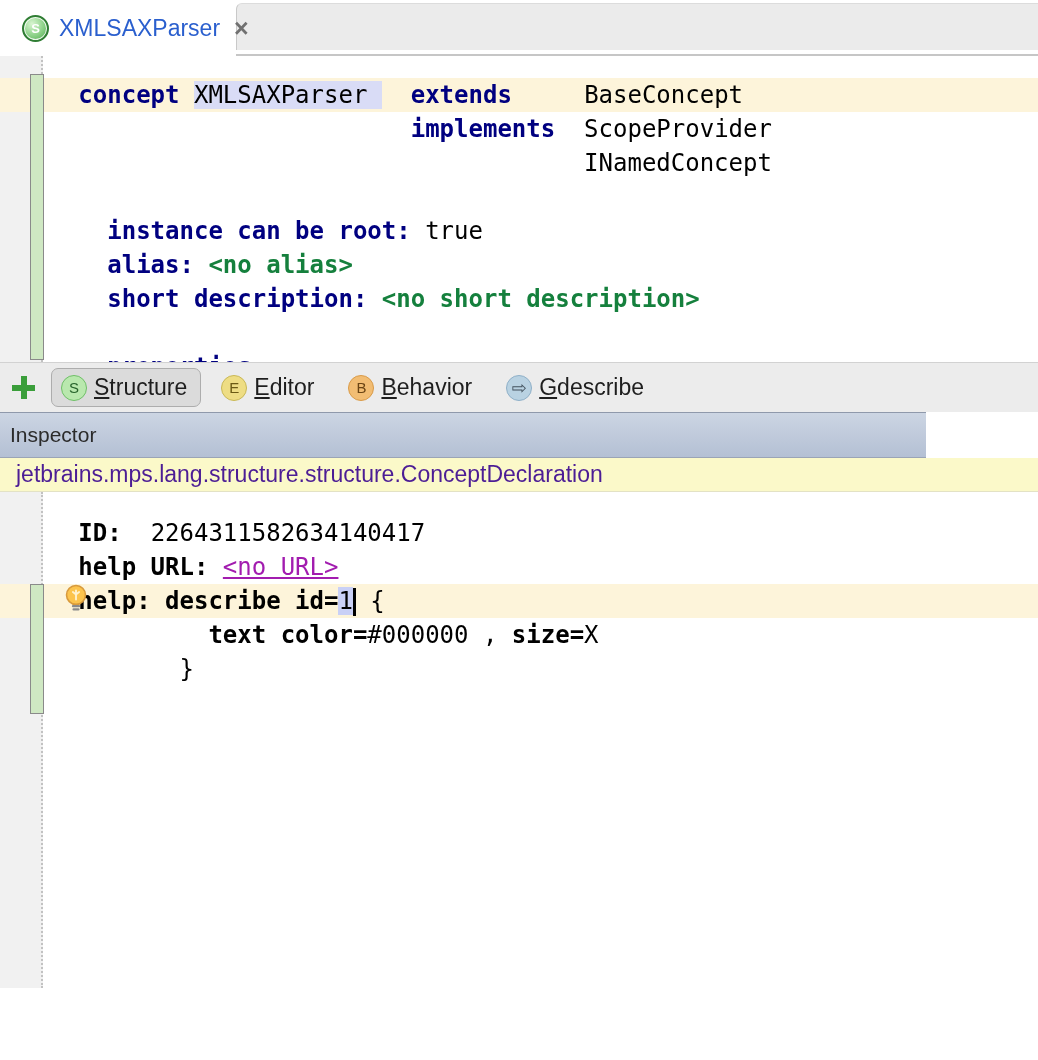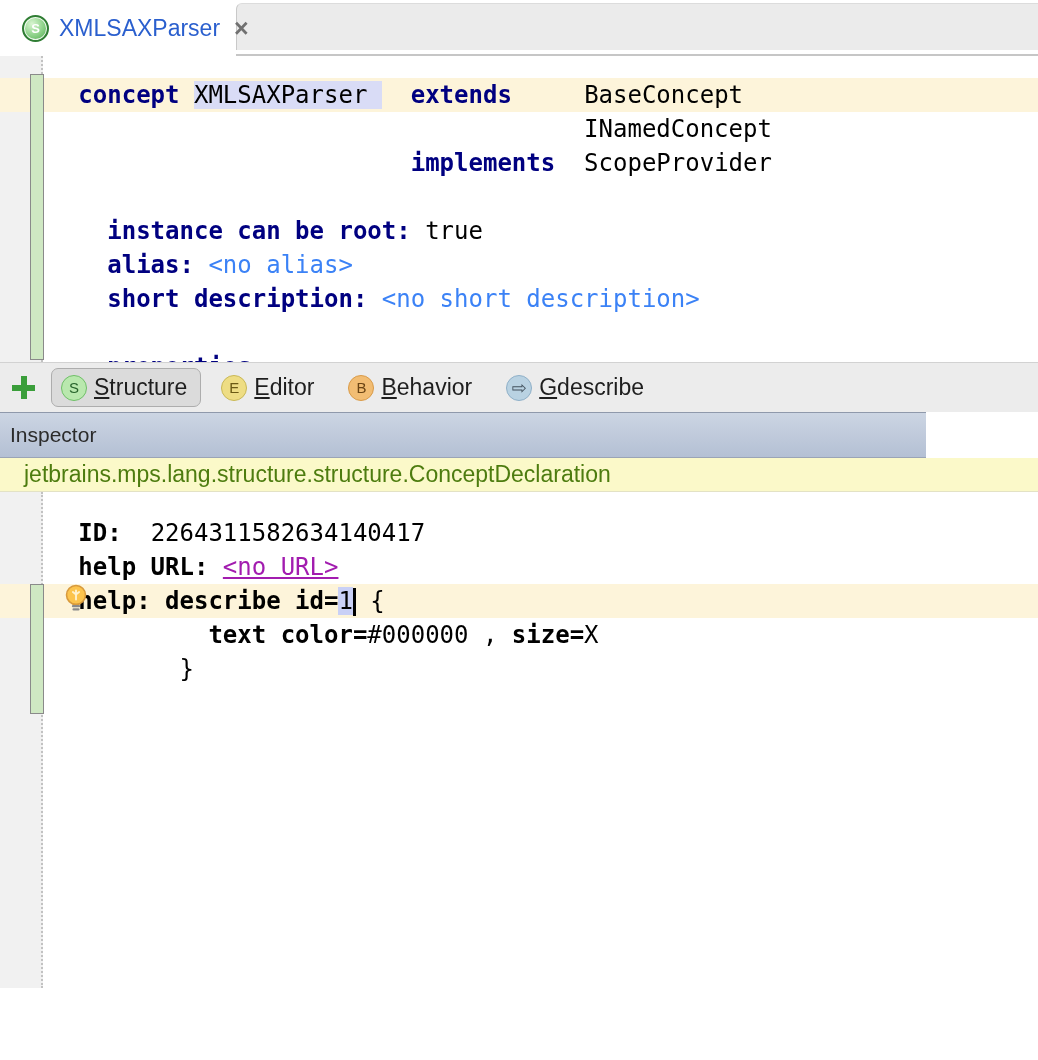--- a/index.html
+++ b/index.html
@@ -33,21 +33,21 @@
   .code-lines { position:absolute; left:0; right:0; top:0; z-index:2; }
   .editor-pane .code-lines { padding-top:22px; }
   .inspector-pane .code-lines { padding-top:24px; }
   .code-line { height:34px; line-height:34px; white-space:pre;
                font-family:"DejaVu Sans Mono", monospace; font-size:24px;
                padding-left:35px; }
   .code-line.hl { background:#fdf4da; }
   .seg-p   { color:#000; }
   .seg-kw  { color:#000080; font-weight:bold; }
   .seg-b   { color:#000; font-weight:bold; }
-  .seg-gray{ color:#3b82f6; }
+  .seg-gray{ color:#15803d;font-weight:bold; }
   .seg-link{ color:#a21caf; text-decoration:underline; }
   .seg-sel { background:#d9dcf6; }
   .seg-selnum { background:#c9d0f6; }
   .seg-caret { display:inline-block; width:0; height:28px; border-left:3px solid #000;
                vertical-align:-7px; }
   .green-bar { position:absolute; left:30px; width:14px; background:#cfe8c3;
                border:1px solid #8a8a8a; z-index:3; }
   .editor-pane .green-bar { top:18px; bottom:2px; }
   .inspector-pane .green-bar { top:92px; height:130px; }
   .bulb-icon { position:absolute; left:62px; top:92px; width:28px; height:30px; z-index:4; }
@@ -74,40 +74,40 @@
   .aspect-label .mn { text-decoration:underline; }
 
   
   .inspector-header { width:926px; height:46px;
                       background:linear-gradient(#ccd5e3,#b4c0d4);
                       border-top:1px solid #8f99ab; border-bottom:1px solid #9aa4b6;
                       display:flex; align-items:center; padding-left:10px;
                       font-size:21px; color:#2b2b2b; }
   .context-bar { width:1038px; height:34px; background:#fbf9c9;
                  border-bottom:1px solid #e3e2c5; display:flex; align-items:center;
-                 padding-left:24px; font-size:23px; color:#4d7c0f; }
+                 padding-left:16px; font-size:23px; color:#4c1d95; }
 </style>
 </head>
 <body>
 
 <div class="tab-strip">
   <div class="strip-rest"></div>
   <div class="active-tab">
     <span class="concept-icon">S</span>
     <span class="tab-label">XMLSAXParser</span>
     <span class="tab-close">×</span>
   </div>
 </div>
 
 <div class="code-pane editor-pane">
   <div class="gutter"></div>
   <div class="code-lines">
       <div class="code-line hl"><span class="seg-p">   </span><span class="seg-kw">concept</span><span class="seg-p"> </span><span class="seg-sel">XMLSAXParser </span><span class="seg-p">  </span><span class="seg-kw">extends</span><span class="seg-p">     </span><span class="seg-p">BaseConcept</span></div>
+      <div class="code-line"><span class="seg-p">                          </span><span class="seg-kw">implements</span><span class="seg-p">  </span><span class="seg-p">ScopeProvider</span></div>
       <div class="code-line"><span class="seg-p">                                      </span><span class="seg-p">INamedConcept</span></div>
-      <div class="code-line"><span class="seg-p">                          </span><span class="seg-kw">implements</span><span class="seg-p">  </span><span class="seg-p">ScopeProvider</span></div>
       <div class="code-line"></div>
       <div class="code-line"><span class="seg-p">     </span><span class="seg-kw">instance can be root:</span><span class="seg-p"> </span><span class="seg-p">true</span></div>
       <div class="code-line"><span class="seg-p">     </span><span class="seg-kw">alias:</span><span class="seg-p"> </span><span class="seg-gray">&lt;no alias&gt;</span></div>
       <div class="code-line"><span class="seg-p">     </span><span class="seg-kw">short description:</span><span class="seg-p"> </span><span class="seg-gray">&lt;no short description&gt;</span></div>
       <div class="code-line"></div>
       <div class="code-line"><span class="seg-p">     </span><span class="seg-kw">properties:</span></div>
     </div>
   <div class="green-bar"></div>
 </div>
 

